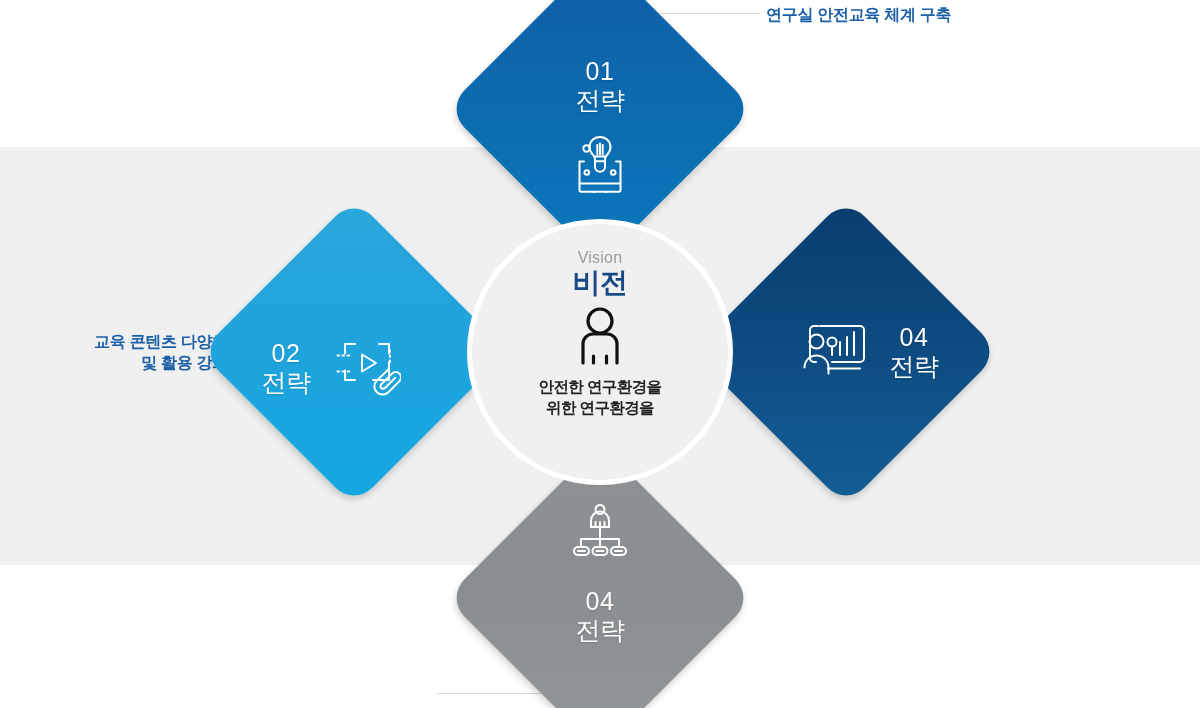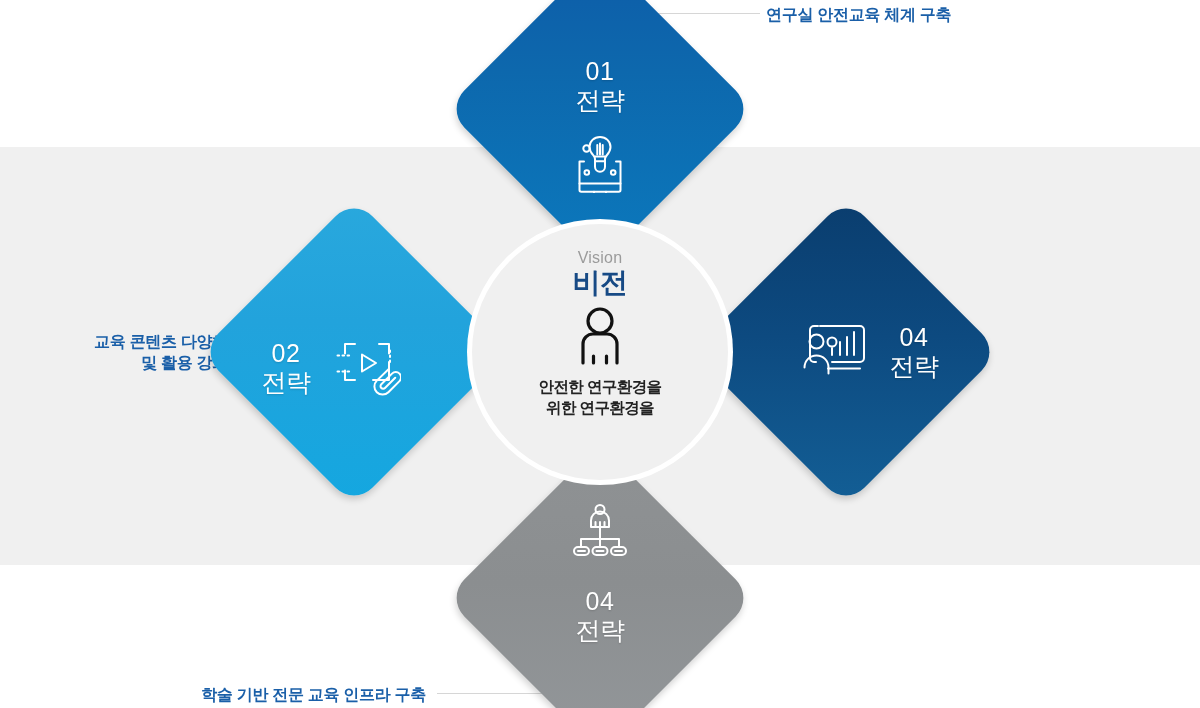--- a/index.html
+++ b/index.html
@@ -122,23 +122,20 @@
   <div class="label l-left" style="left:766px;top:4px;">
     <div>연구실 안전교육 체계 구축</div>
   </div>
 
   <div class="label l-right" style="left:20px;top:331px;width:208px;">
     <div>교육 콘텐츠 다양화</div>
     <div>및 활용 강화</div>
   </div>
 
 
-  <div class="label l-right" style="left:150px;top:684px;width:276px;">
-    <div>학술 기반 전문 교육 인프라 구축</div>
-  </div>
 
   <div class="diamond-wrap d01" style="left:446px;top:-45px;width:308px;height:308px;">
     <div class="diamond" style="left:45px;top:45px;"></div>
     <div class="dcontent">
       <div class="stack" style="margin-top:36px;">
         <div class="dnum">
           <span>01</span>
           <span class="kr">전략</span>
         </div>
         <span class="icn" style="margin-top:18px;">

